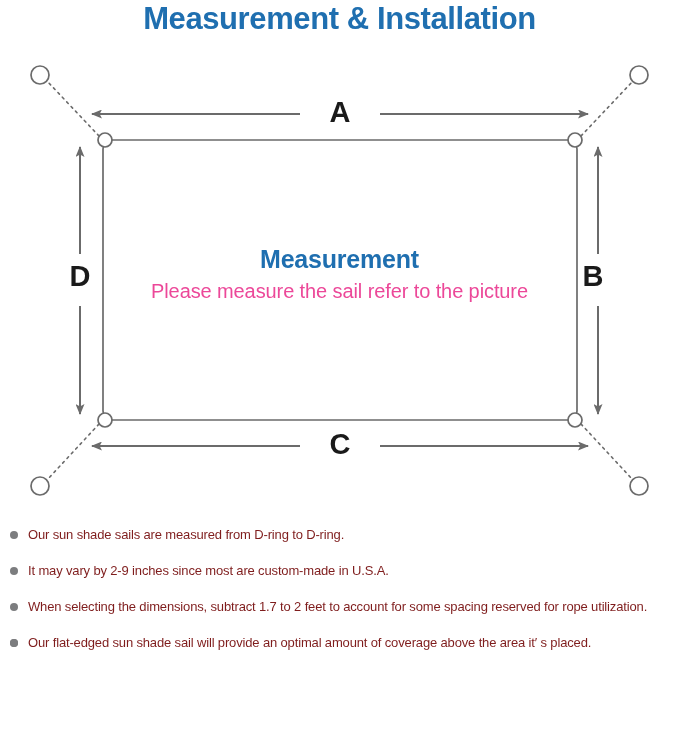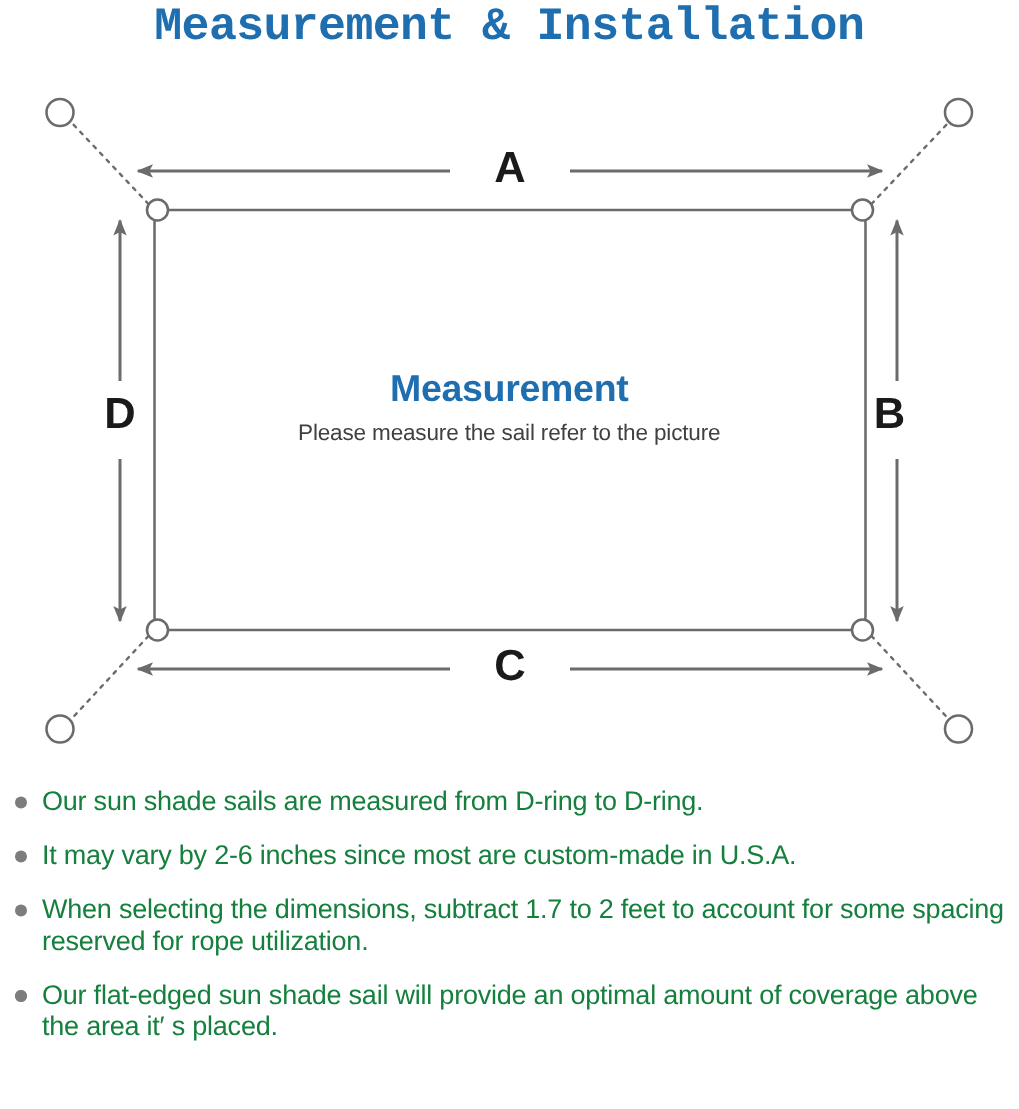--- a/index.html
+++ b/index.html
@@ -17,21 +17,21 @@
     position: relative;
   }
 
   
   .page-title {
     position: absolute;
     top: 0px;
     left: 0;
     width: 679px;
     text-align: center;
-    font-family: Liberation Mono, monospace;
+    font-family: Liberation Sans, sans-serif;
     font-weight: bold;
     font-size: 31px;
     letter-spacing: -0.4px;
     color: #1f6fb0;
     line-height: 38px;
     white-space: nowrap;
   }
 
   
   .diagram {
@@ -54,23 +54,23 @@
   }
   .center-title {
     top: 197px;
     font-size: 25px;
     font-weight: bold;
     color: #1f6fb0;
     letter-spacing: -0.2px;
   }
   .center-sub {
     top: 232px;
-    font-size: 15px;
+    font-size: 20px;
     font-weight: normal;
-    color: #404040;
+    color: #ec4899;
     letter-spacing: -0.1px;
   }
 
   .dim-label {
     position: absolute;
     font-family: "Liberation Sans", sans-serif;
     font-weight: bold;
     color: #1a1a1a;
     font-size: 29px;
     line-height: 29px;
@@ -86,23 +86,23 @@
   .notes {
     position: absolute;
     top: 524px;
     left: 0;
     width: 679px;
   }
   .note-item {
     position: relative;
     padding-left: 28px;
     margin-bottom: 15px;
-    font-size: 18px;
+    font-size: 13px;
     line-height: 21px;
-    color: #15803d;
+    color: #7f1d1d;
     letter-spacing: -0.15px;
     padding-right: 4px;
   }
   .note-item:last-child { margin-bottom: 16px; }
   .note-bullet {
     position: absolute;
     left: 10px;
     top: 7px;
     width: 8px;
     height: 8px;
@@ -180,21 +180,21 @@
   <div class="dim-label dim-d">D</div>
 </div>
 
 <div class="notes">
   <div class="note-item">
     <span class="note-bullet"></span>
     <span>Our sun shade sails are measured from D-ring to D-ring.</span>
   </div>
   <div class="note-item">
     <span class="note-bullet"></span>
-    <span>It may vary by 2-6 inches since most are custom-made in U.S.A.</span>
+    <span>It may vary by 2-9 inches since most are custom-made in U.S.A.</span>
   </div>
   <div class="note-item">
     <span class="note-bullet"></span>
     <span>When selecting the dimensions, subtract 1.7 to 2 feet to account for some spacing reserved for rope utilization.</span>
   </div>
   <div class="note-item">
     <span class="note-bullet"></span>
   </div>
   <div class="note-item">
     <span class="note-bullet"></span>

